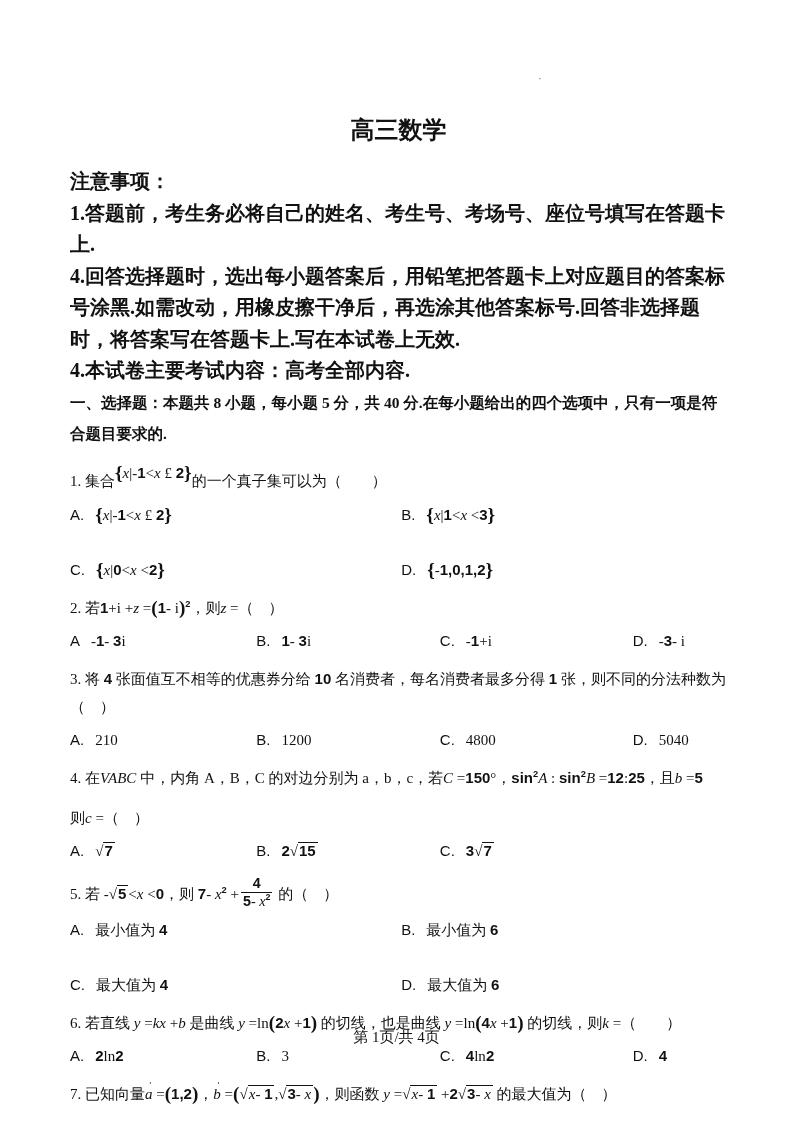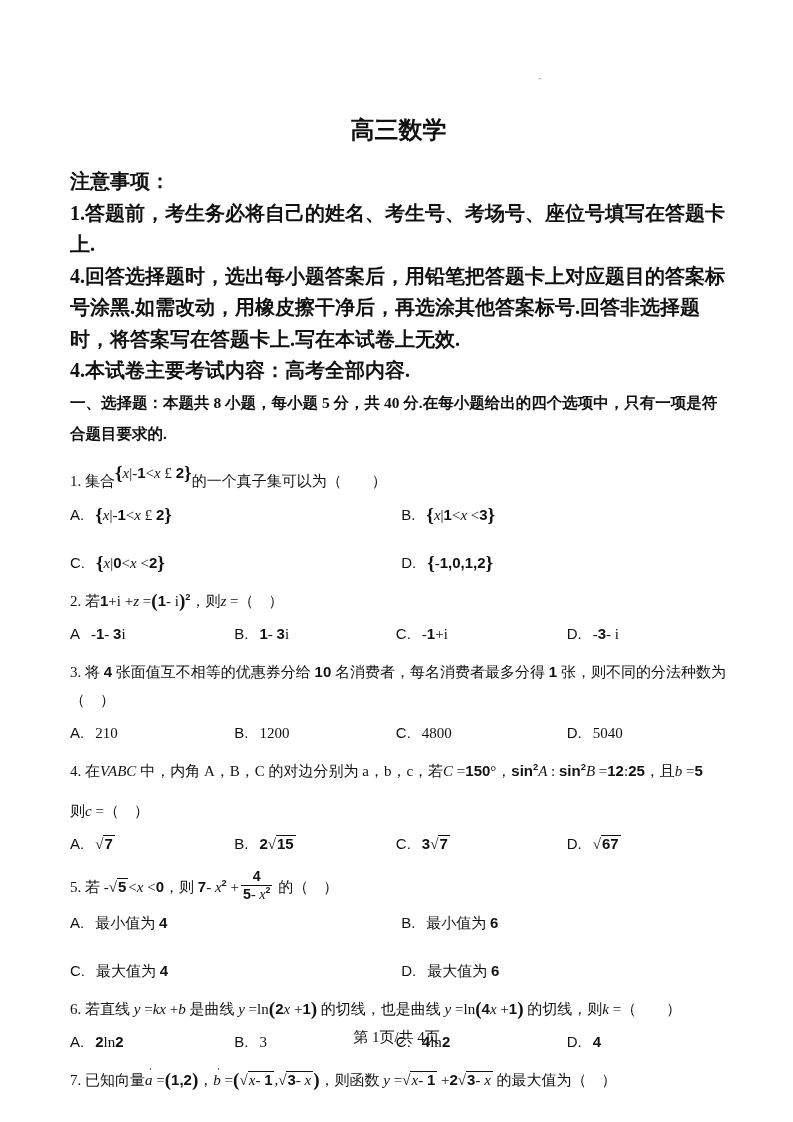--- a/index.html
+++ b/index.html
@@ -36,22 +36,22 @@
   .question{margin-top:12px;}
   .question.q1{margin-top:16px;}
   .stem{
     font-size:15px;line-height:28px;margin-top:12px;
   }
   .stem.tall{line-height:30px;}
   .options{
     display:grid;margin-top:7px;
     font-size:15px;line-height:24px;
   }
-  .options.four-col{grid-template-columns:25% 24.6% 26% 24.4%;}
-  .options.two-col{grid-template-columns:50.4% 49.6%;row-gap:24px;}
+  .options.four-col{grid-template-columns:25% 24.6% 26% 24.4%;gap:22px;}
+  .options.two-col{grid-template-columns:50.4% 49.6%;row-gap:31px;}
   .option{white-space:nowrap;}
   .opt-label{
     font-family:"Liberation Sans","DejaVu Sans",sans-serif;
     margin-right:11px;
   }
   
   .tk-t{}
   .tk-i{font-family:"Liberation Serif","DejaVu Serif",serif;font-style:italic;}
   .tk-b{font-family:"Liberation Sans","DejaVu Sans",sans-serif;font-weight:bold;}
   sup.tk-sup{
@@ -125,21 +125,20 @@
           <div class="option"><span class="opt-label">D.</span><span class="opt-body"><span class="tk-t">5040</span></span></div>
         </div>
       </div>
       <div class="question q4">
         <div class="stem"><span class="tk-t">4. 在</span><span class="tk-i">VABC</span><span class="tk-t"> 中，内角 A，B，C 的对边分别为 a，b，c，若</span><span class="tk-i">C</span><span class="tk-t"> =</span><span class="tk-b">150</span><span class="tk-t">°</span><span class="tk-t">，</span><span class="tk-b">sin</span><sup class="tk-sup">2</sup><span class="tk-i">A</span><span class="tk-t"> : </span><span class="tk-b">sin</span><sup class="tk-sup">2</sup><span class="tk-i">B</span><span class="tk-t"> =</span><span class="tk-b">12</span><span class="tk-t">:</span><span class="tk-b">25</span><span class="tk-t">，且</span><span class="tk-i">b</span><span class="tk-t"> =</span><span class="tk-b">5</span></div>
         <div class="stem"><span class="tk-t">则</span><span class="tk-i">c</span><span class="tk-t"> =（　）</span></div>
         <div class="options four-col">
           <div class="option"><span class="opt-label">A.</span><span class="opt-body"><span class="tk-sqrt"><span class="rad">√</span><span class="rc"><span class="tk-b">7</span></span></span></span></div>
           <div class="option"><span class="opt-label">B.</span><span class="opt-body"><span class="tk-b">2</span><span class="tk-sqrt"><span class="rad">√</span><span class="rc"><span class="tk-b">15</span></span></span></span></div>
           <div class="option"><span class="opt-label">C.</span><span class="opt-body"><span class="tk-b">3</span><span class="tk-sqrt"><span class="rad">√</span><span class="rc"><span class="tk-b">7</span></span></span></span></div>
-          <div class="option"><span class="opt-label">D.</span><span class="opt-body"><span class="tk-sqrt"><span class="rad">√</span><span class="rc"><span class="tk-b">67</span></span></span></span></div>
         </div>
       </div>
       <div class="question q5">
         <div class="stem"><span class="tk-t">5. 若 -</span><span class="tk-sqrt"><span class="rad">√</span><span class="rc"><span class="tk-b">5</span></span></span><span class="tk-t">&lt;</span><span class="tk-i">x</span><span class="tk-t"> &lt;</span><span class="tk-b">0</span><span class="tk-t">，则 </span><span class="tk-b">7</span><span class="tk-t">- </span><span class="tk-i">x</span><sup class="tk-sup">2</sup><span class="tk-t"> +</span><span class="tk-frac"><span class="fn"><span class="tk-b">4</span></span><span class="fd"><span class="tk-b">5</span><span class="tk-t">- </span><span class="tk-i">x</span><sup class="tk-sup">2</sup></span></span><span class="tk-t"> 的（　）</span></div>
         <div class="options two-col">
           <div class="option"><span class="opt-label">A.</span><span class="opt-body"><span class="tk-t">最小值为 </span><span class="tk-b">4</span></span></div>
           <div class="option"><span class="opt-label">B.</span><span class="opt-body"><span class="tk-t">最小值为 </span><span class="tk-b">6</span></span></div>
           <div class="option"><span class="opt-label">C.</span><span class="opt-body"><span class="tk-t">最大值为 </span><span class="tk-b">4</span></span></div>
           <div class="option"><span class="opt-label">D.</span><span class="opt-body"><span class="tk-t">最大值为 </span><span class="tk-b">6</span></span></div>
         </div>

